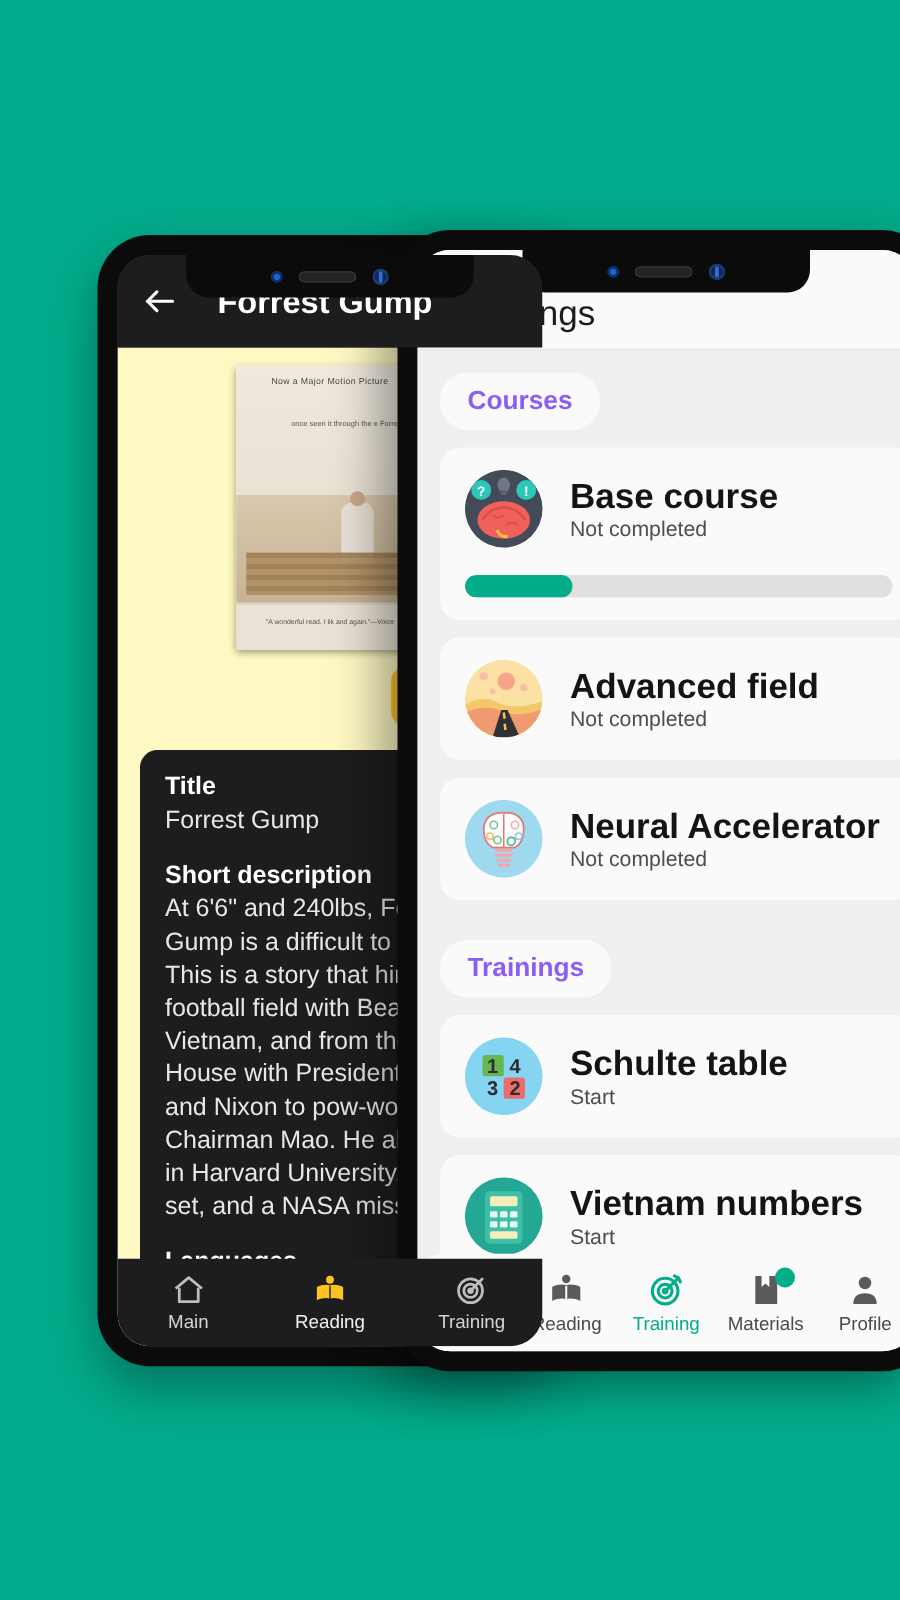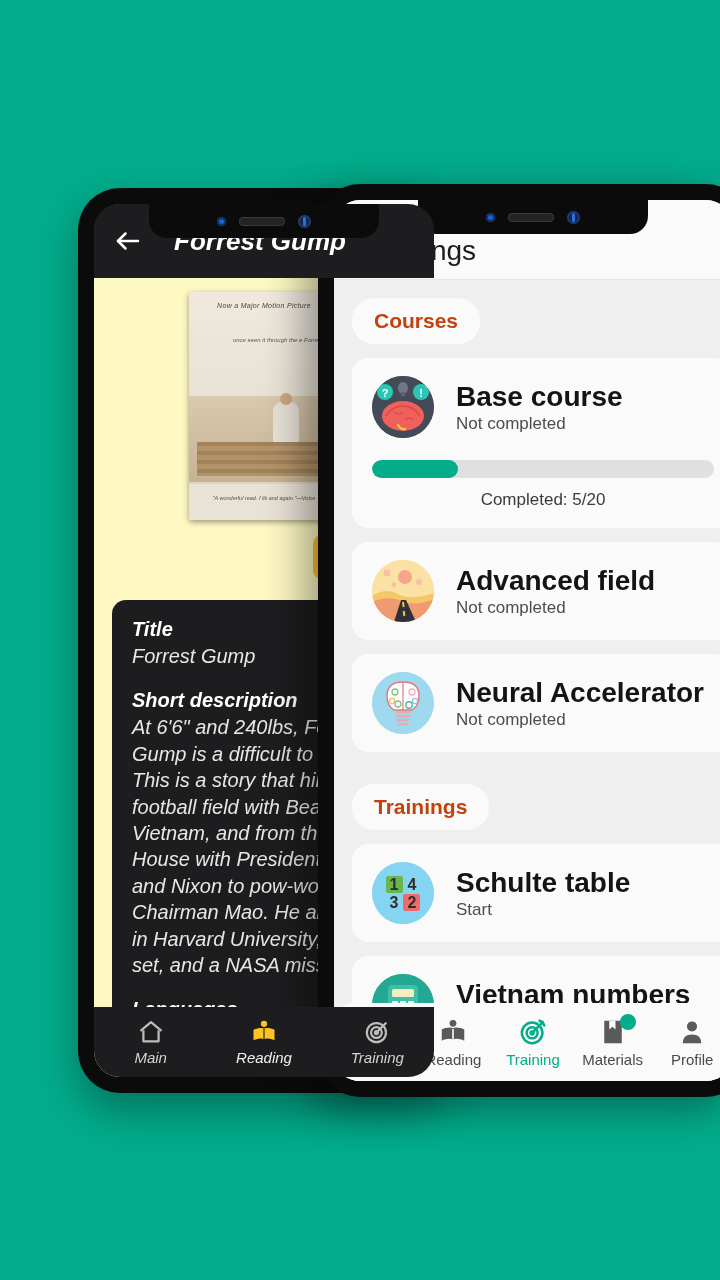--- a/index.html
+++ b/index.html
@@ -19,21 +19,21 @@
   }
   .phone-screen {
     position: absolute;
     overflow: hidden;
     border-radius: 26px;
   }
 
   
   #phone-back {
     left: 78px; top: 188px;
-    width: 372px; height: 905px; font-style: italic;
+    width: 372px; height: 905px;
   }
   #phone-back .phone-screen {
     left: 16px; top: 16px; right: 16px; bottom: 16px;
     background: #3d3d3d;
   }
 
   
   #phone-front {
     left: 318px; top: 184px;
     width: 430px; height: 913px;
@@ -189,21 +189,21 @@
   }
   .lt-title { font-size: 28px; color: #1b1b1b; font-weight: 400; }
   .lt-body {
     position: absolute; left: 0; right: 0; top: 80px; bottom: 0;
     background: #efefef; overflow: hidden;
   }
   .lt-section-pill {
     display: inline-block;
     background: #fafafa; border-radius: 22px;
     padding: 11px 22px;
-    font-size: 21px; font-weight: 700; color: #c2410c;
+    font-size: 21px; font-weight: 700; color: #8b5cf6;
     margin: 18px 0 14px 18px;
   }
   .lt-card {
     background: #fafafa;
     border-radius: 16px;
     margin: 0 0 14px 18px;
     padding: 18px 18px 18px 20px;
   }
   .lt-card-row { display: flex; align-items: center; gap: 22px; }
   .lt-icon-circle {
@@ -373,21 +373,20 @@
           </div>
           <div>
             <div class="lt-ctitle">Base course</div>
             <div class="lt-csub">Not completed</div>
           </div>
         </div>
         <div class="lt-progress-wrap">
           <div class="lt-progress-track">
             <div class="lt-progress-fill" id="prog-base" style="width: 25%;"></div>
           </div>
-          <div class="lt-progress-text">Completed: 5/20</div>
         </div>
       </div>
 
       <div class="lt-card">
         <div class="lt-card-row">
           <div class="lt-icon-circle ic-adv">
             <svg width="62" height="62" viewBox="0 0 62 62">
               <circle cx="31" cy="31" r="31" fill="#fbe2a4"></circle>
               <circle cx="33" cy="17" r="7" fill="#f6a48c"></circle>
               <circle cx="15" cy="13" r="3.5" fill="#f8c0a8"></circle>

